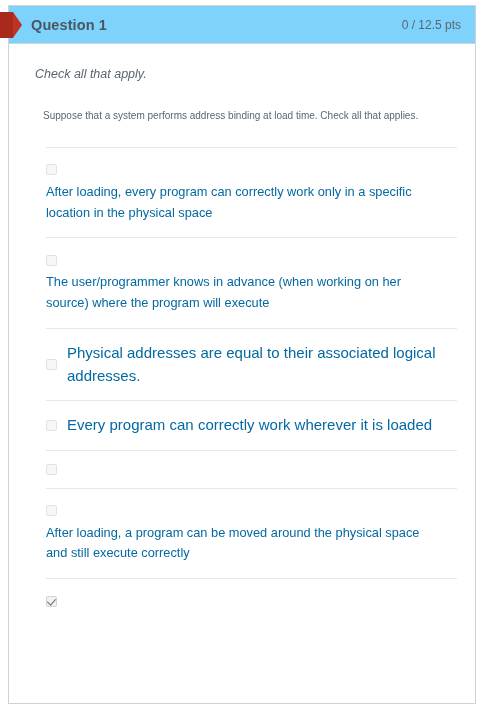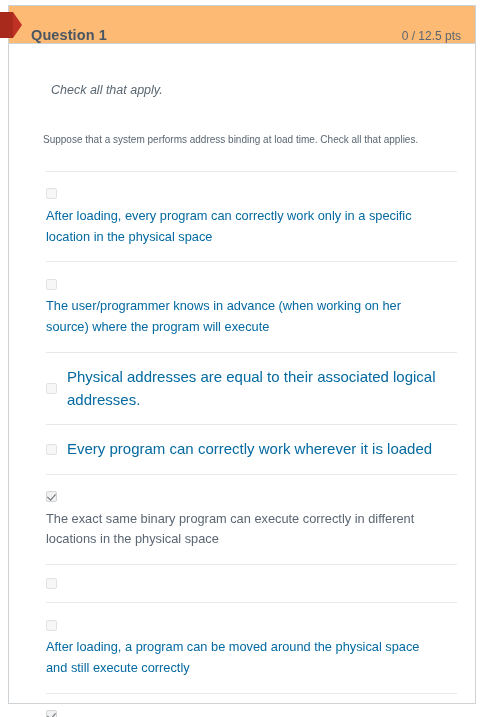--- a/index.html
+++ b/index.html
@@ -23,24 +23,24 @@
     height: 699px;
     border: 1px solid #cfd3d6;
     background: #ffffff;
     box-sizing: border-box;
   }
 
   
   .q-header {
     position: relative;
     height: 38px;
-    background: #fdba74;
+    background: #7dd3fc;
     border-bottom: 1px solid #cfd3d6;
     display: flex;
-    align-items: flex-end;
+    align-items: center;
     box-sizing: border-box;
   }
   .flag-icon {
     position: absolute;
     left: -9px;
     top: 6px;
     width: 22px;
     height: 26px;
     color: #bf3122;
   }
@@ -58,21 +58,21 @@
     margin-right: 14px;
     font-size: 12px;
     color: #5c6670;
   }
 
   
   .q-body {
     padding: 0;
   }
   .q-instruction {
-    margin: 16px;
+    margin: 0;
     padding: 22px 26px 0 26px;
     font-size: 12.5px;
     font-style: italic;
     color: #5a6672;
     line-height: 1.4;
   }
   .q-text {
     margin: 8px;
     padding: 16px 36px 0 26px;
     font-size: 10px;
@@ -181,24 +181,20 @@
       <div class="answer-row inline">
         <span class="cb faded"></span>
         <span class="ans-text dim">Physical addresses are equal to their associated logical addresses.</span>
       </div>
 
       <div class="answer-row inline">
         <span class="cb faded"></span>
         <span class="ans-text dim">Every program can correctly work wherever it is loaded</span>
       </div>
 
-      <div class="answer-row stacked">
-        <span class="cb checked"></span>
-        <span class="ans-text dark">The exact same binary program can execute correctly in different locations in the physical space</span>
-      </div>
 
       <div class="answer-row inline">
         <span class="cb faded"></span>
       </div>
 
       <div class="answer-row stacked">
         <span class="cb faded"></span>
         <span class="ans-text dim">After loading, a program can be moved around the physical space and still execute correctly</span>
       </div>
 

